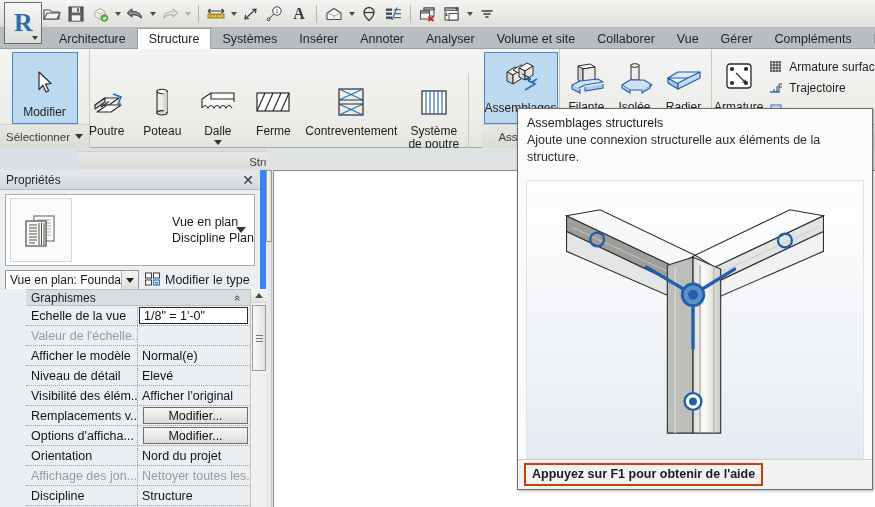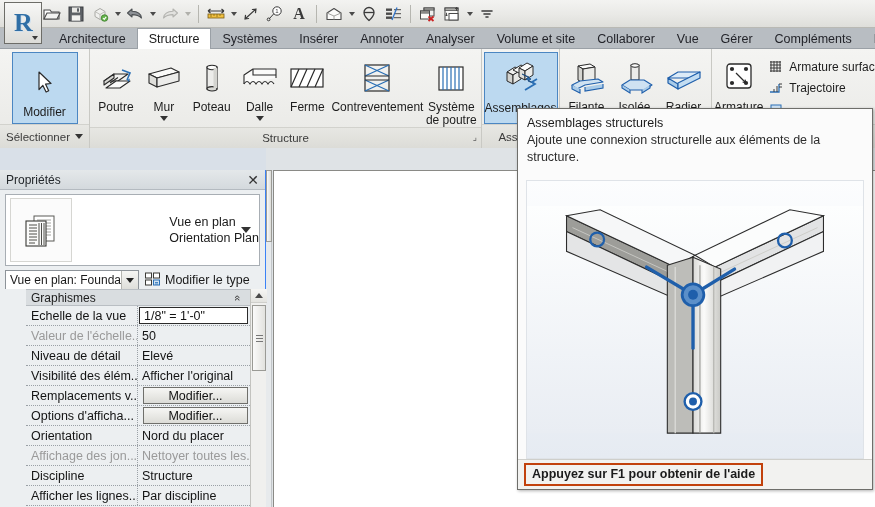--- a/index.html
+++ b/index.html
@@ -176,21 +176,21 @@
     gap: 5px;
   }
   .smallrow .ico { width: 17px; height: 17px; display:flex; align-items:center; justify-content:center; }
   .smallrow .lbl { font-size: 12px; color: #1d1d1d; white-space: nowrap; }
 
   
   .props {
     position: absolute; left: 0; top: 170px;
     width: 266px; height: 337px;
     background: #eceff1;
-    border-right: 1px solid #3b82f6;
+    border-right: 6px solid #3b82f6;
   }
   .props-hdr {
     height: 20px;
     background: linear-gradient(to bottom,#e4e8ea,#d4d9dd);
     border-bottom: 1px solid #b4bac0;
     display: flex; align-items: center;
     padding: 0 6px;
     position: relative;
   }
   .props-hdr .t { font-size: 12px; color: #23272b; }
@@ -600,48 +600,37 @@
           </div>
           <div class="lbl">Modifier</div>
         </div>
       </div>
       <div class="panel-title">
         <span>Sélectionner</span>
         <span class="pt-caret"></span>
       </div>
     </div>
 
-    <div class="panel" style="left:90px; width:392px;">
+    <div class="panel" style="left:77px; width:392px;margin-top:24px;">
       <div class="panel-body">
 
         <div class="bigbtn">
           <div class="ico">
             <svg width="40" height="34" viewBox="0 0 40 34">
               <path d="M8 20l10-7h14l-10 7z" fill="#f2f2f0" stroke="#2a2a2a" stroke-width="1.1" stroke-linejoin="round"></path>
               <path d="M8 20v4l10-7v-4z" fill="#d6d6d2" stroke="#2a2a2a" stroke-width="1.1" stroke-linejoin="round"></path>
               <path d="M14 22l8-5.5M16 26l8-5.5" stroke="#2a2a2a" stroke-width="1.1" fill="none"></path>
               <path d="M10 27l10-7h14l-10 7z" fill="#fbfbfa" stroke="#2a2a2a" stroke-width="1.1" stroke-linejoin="round"></path>
               <path d="M26 9l8 3-3 7" stroke="#2a6fb5" stroke-width="1.6" fill="none"></path>
               <path d="M31 19l3-1.5-1 3.4z" fill="#2a6fb5"></path>
             </svg>
           </div>
           <div class="lbl">Poutre</div>
         </div>
 
-        <div class="bigbtn">
-          <div class="ico">
-            <svg width="40" height="32" viewBox="0 0 40 32">
-              <path d="M5 12l22-6 8 4-22 6z" fill="#fafaf8" stroke="#2a2a2a" stroke-width="1.1" stroke-linejoin="round"></path>
-              <path d="M5 12v9l8 4v-9z" fill="#dedeDA" stroke="#2a2a2a" stroke-width="1.1" stroke-linejoin="round"></path>
-              <path d="M13 16v9l22-6v-9z" fill="#ececea" stroke="#2a2a2a" stroke-width="1.1" stroke-linejoin="round"></path>
-            </svg>
-          </div>
-          <div class="lbl">Mur</div>
-          <div class="dd"></div>
-        </div>
 
         <div class="bigbtn">
           <div class="ico">
             <svg width="40" height="34" viewBox="0 0 40 34">
               <rect x="15" y="6" width="10" height="22" rx="0" fill="#ececea" stroke="#2a2a2a" stroke-width="1.1"></rect>
               <ellipse cx="20" cy="6.5" rx="5" ry="2.2" fill="#fbfbfa" stroke="#2a2a2a" stroke-width="1.1"></ellipse>
               <ellipse cx="20" cy="27.8" rx="5" ry="2.2" fill="#d9d9d5" stroke="#2a2a2a" stroke-width="1.1"></ellipse>
               <rect x="21.5" y="7" width="3.5" height="20" fill="#d4d4d0" stroke="none"></rect>
             </svg>
           </div>
@@ -831,21 +820,21 @@
         <svg width="40" height="40" viewBox="0 0 40 40">
           <rect x="13" y="6" width="20" height="25" fill="#ffffff" stroke="#5a5a56" stroke-width="1"></rect>
           <path d="M16 10h14M16 13h14M16 16h14M16 19h14M16 22h14M16 25h14M16 28h10" stroke="#8a8a86" stroke-width="0.8"></path>
           <rect x="5" y="11" width="20" height="25" fill="#fbfbfa" stroke="#3a3a36" stroke-width="1.1"></rect>
           <path d="M8 15h8M8 18h8M8 21h8M8 24h8M8 27h8M8 30h8M8 33h6" stroke="#3a3a36" stroke-width="0.9"></path>
           <path d="M18 13v22M20.5 13v22M23 13v22" stroke="#3a3a36" stroke-width="0.9"></path>
         </svg>
       </div>
       <div class="txt">
         <div>Vue en plan</div>
-        <div>Orientation Plan</div>
+        <div>Discipline Plan</div>
       </div>
       <span class="caret"></span>
     </div>
 
     <div class="selrow">
       <div class="combo">
         <span>Vue en plan: Foundati</span>
         <span class="cb">
             <i></i>
           </span>
@@ -871,21 +860,24 @@
       </div>
       <div id="prop-rows">
           <div class="prow">
             <div class="pkey">Echelle de la vue</div>
             <div class="pval boxed">
               <div class="inbox">1/8" = 1'-0"</div>
             </div>
           </div>
           <div class="prow">
             <div class="pkey dim">Valeur de l'échelle...</div>
-            <div class="pval">50</div>
+          </div>
+          <div class="prow">
+            <div class="pkey">Afficher le modèle</div>
+            <div class="pval">Normal(e)</div>
           </div>
           <div class="prow">
             <div class="pkey">Niveau de détail</div>
             <div class="pval">Elevé</div>
           </div>
           <div class="prow">
             <div class="pkey">Visibilité des élém...</div>
             <div class="pval">Afficher l'original</div>
           </div>
           <div class="prow">
@@ -895,21 +887,21 @@
             </div>
           </div>
           <div class="prow">
             <div class="pkey">Options d'afficha...</div>
             <div class="pval">
               <div class="btn">Modifier...</div>
             </div>
           </div>
           <div class="prow">
             <div class="pkey">Orientation</div>
-            <div class="pval">Nord du placer</div>
+            <div class="pval">Nord du projet</div>
           </div>
           <div class="prow">
             <div class="pkey dim">Affichage des jon...</div>
             <div class="pval dim">Nettoyer toutes les...</div>
           </div>
           <div class="prow">
             <div class="pkey">Discipline</div>
             <div class="pval">Structure</div>
           </div>
           <div class="prow">

